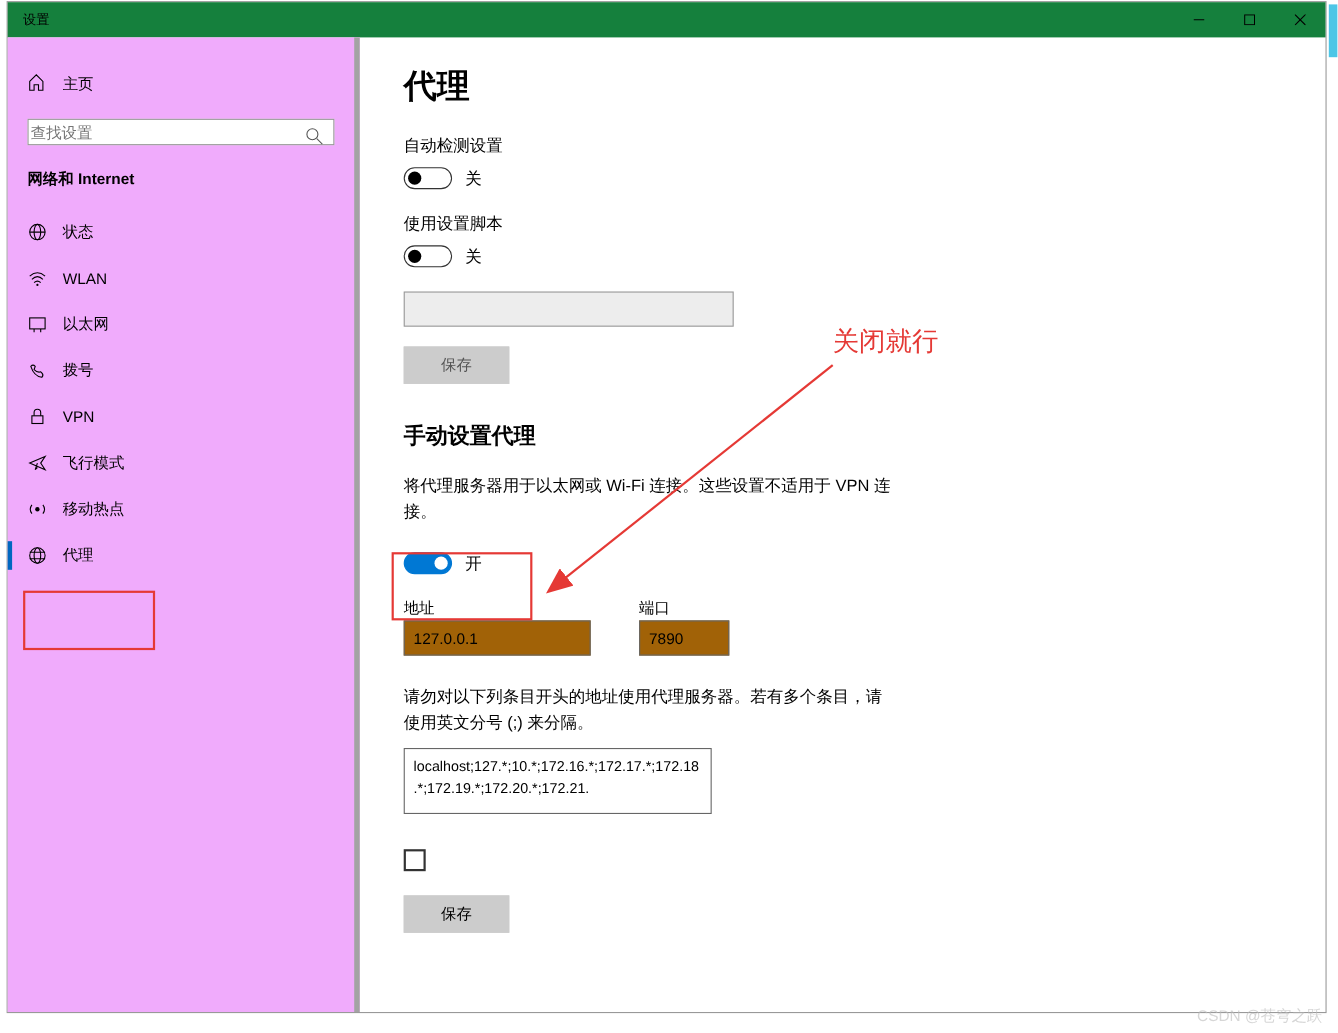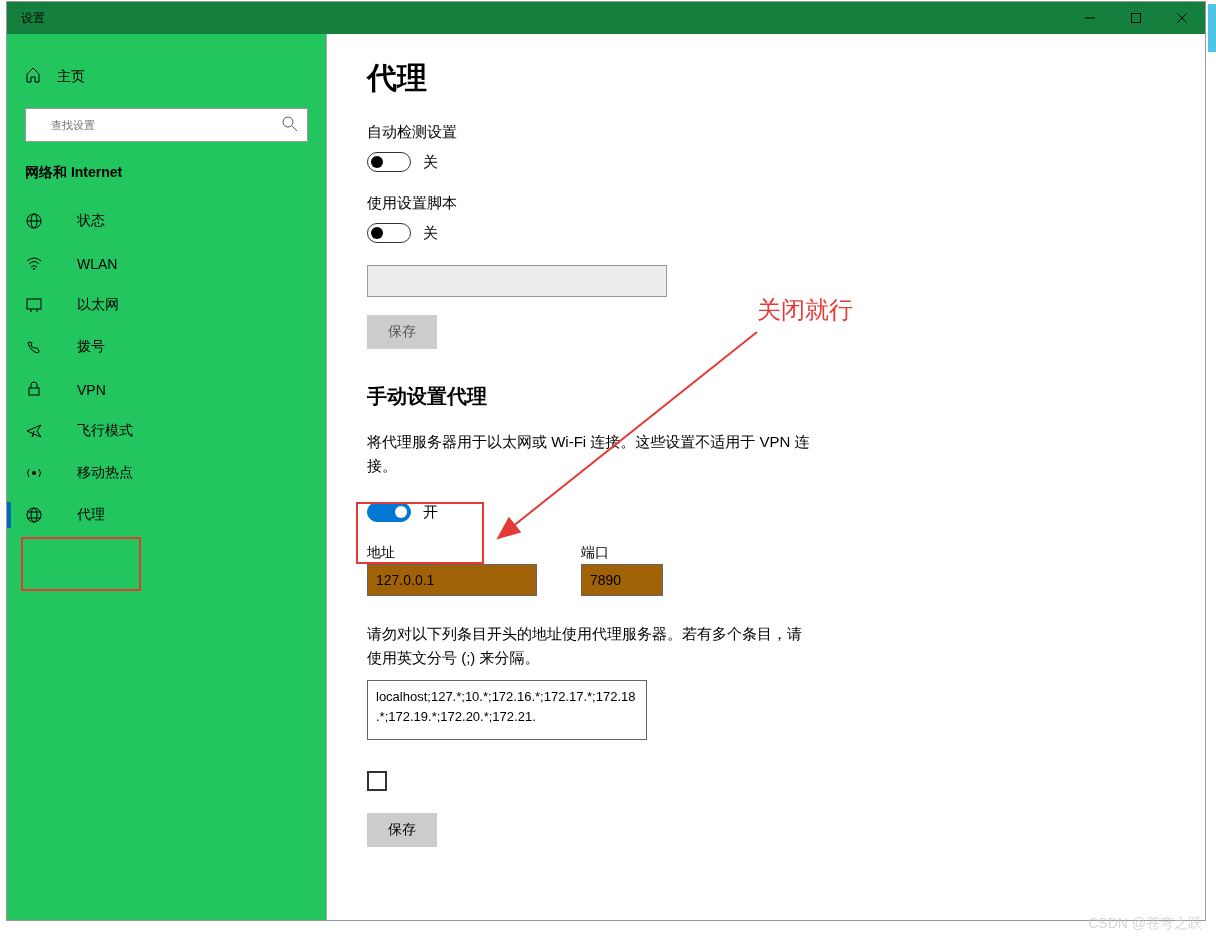--- a/index.html
+++ b/index.html
@@ -8,45 +8,45 @@
 .window { width: 1200px; height: 920px; border: 1px solid #999; position: relative; margin-left: 6px; margin-top: 1px; background: #fff; }
 
 .titlebar { height: 32px; display: flex; align-items: center; justify-content: space-between; background: #15803d; }
 .titlebar-title { font-size: 12px; padding-left: 14px; color: #000; }
 .titlebar-controls { display: flex; }
 .titlebar-btn { width: 46px; height: 32px; display: flex; align-items: center; justify-content: center; color: #000; font-family: "Segoe MDL2 Assets", sans-serif; }
 .titlebar-btn svg { width: 10px; height: 10px; }
 
 .body-area { display: flex; height: calc(100% - 32px); }
 
-.sidebar { width: 320px; background: #22c55e; padding-top: 25px; border-right: 1px solid #a3a3a3; }
+.sidebar { width: 320px; background: #f0abfc; padding-top: 25px; border-right: 5px solid #a3a3a3; }
 .home-row { display: flex; align-items: center; padding: 8px 18px 8px 18px; font-size: 14px; gap: 16px; }
 .search-wrap { margin: 14px 18px 22px 18px; position: relative; }
-.search-input { width: 100%; height: 34px; border: 1px solid #999; padding: 0 36px 0 25px; font-size: 11px; background: #fff; }
+.search-input { width: 100%; height: 24px; border: 1px solid #999; padding: 0 36px 0 2px; font-size: 14px; background: #fff; }
 .search-icon { position: absolute; right: 10px; top: 8px; color: #555; }
 .group-header { font-size: 14px; font-weight: 600; padding: 0 18px 18px 18px; }
-.nav-item { display: flex; align-items: flex-end; padding: 12px 18px 12px 18px; gap: 34px; font-size: 14px; position: relative; }
+.nav-item { display: flex; align-items: center; padding: 12px 18px 12px 18px; gap: 14px; font-size: 14px; position: relative; }
 .nav-item.active::before { content: ""; position: absolute; left: 0; top: 8px; bottom: 8px; width: 4px; background: #0067c0; }
 .nav-item .icon { width: 18px; height: 18px; display: flex; align-items: center; justify-content: center; }
 
 .highlight-box { position: absolute; border: 2px solid #e53935; pointer-events: none; }
 
 .main { flex: 1; padding: 24px 40px; overflow-y: auto; font-size: 15px; color: #000; }
 .main h1 { font-size: 30px; font-weight: 600; margin-bottom: 24px; }
 .setting-label { font-size: 15px; margin: 0 0 10px 0; }
 .toggle-row { display: flex; align-items: center; gap: 12px; margin-bottom: 22px; }
 .toggle { width: 44px; height: 20px; border-radius: 10px; border: 1px solid #333; position: relative; background: #fff; display: flex; align-items: center; }
 .toggle.off .knob { left: 3px; background: #000; }
 .toggle.on { background: #0078d4; border-color: #0078d4; }
 .toggle.on .knob { right: 3px; background: #fff; }
 .knob { position: absolute; width: 12px; height: 12px; border-radius: 50%; }
 .toggle-state { font-size: 15px; }
 
 .field-input { height: 32px; border: 1px solid #999; padding: 0 8px; background: #ededed; font-size: 14px; }
-.btn { height: 34px; padding: 0 20px; border: 1px solid #ccc; background: #ccc; color: #555; font-size: 14px; display: inline-flex; align-items: center; justify-content: center; }
+.btn { height: 34px; padding: 0 33px; border: 1px solid #ccc; background: #ccc; color: #555; font-size: 14px; display: inline-flex; align-items: center; justify-content: center; }
 .btn.enabled { background: #ccc; color: #000; }
 
 .section-sub { font-size: 20px; font-weight: 600; margin-top: 34px; margin-bottom: 20px; }
 .desc { font-size: 15px; line-height: 1.6; max-width: 460px; margin-bottom: 24px; }
 
 .addr-row { display: flex; gap: 44px; margin-bottom: 26px; }
 .addr-col .fl { font-size: 14px; margin-bottom: 2px; }
 .addr-input { height: 32px; border: 1px solid #666; padding: 0 8px; font-size: 14px; background: #a16207; }
 
 .except-box { width: 280px; height: 60px; border: 1px solid #666; padding: 6px 8px; font-size: 13px; line-height: 1.5; margin-bottom: 28px; background: #fff; resize: none; font-family: inherit; }

